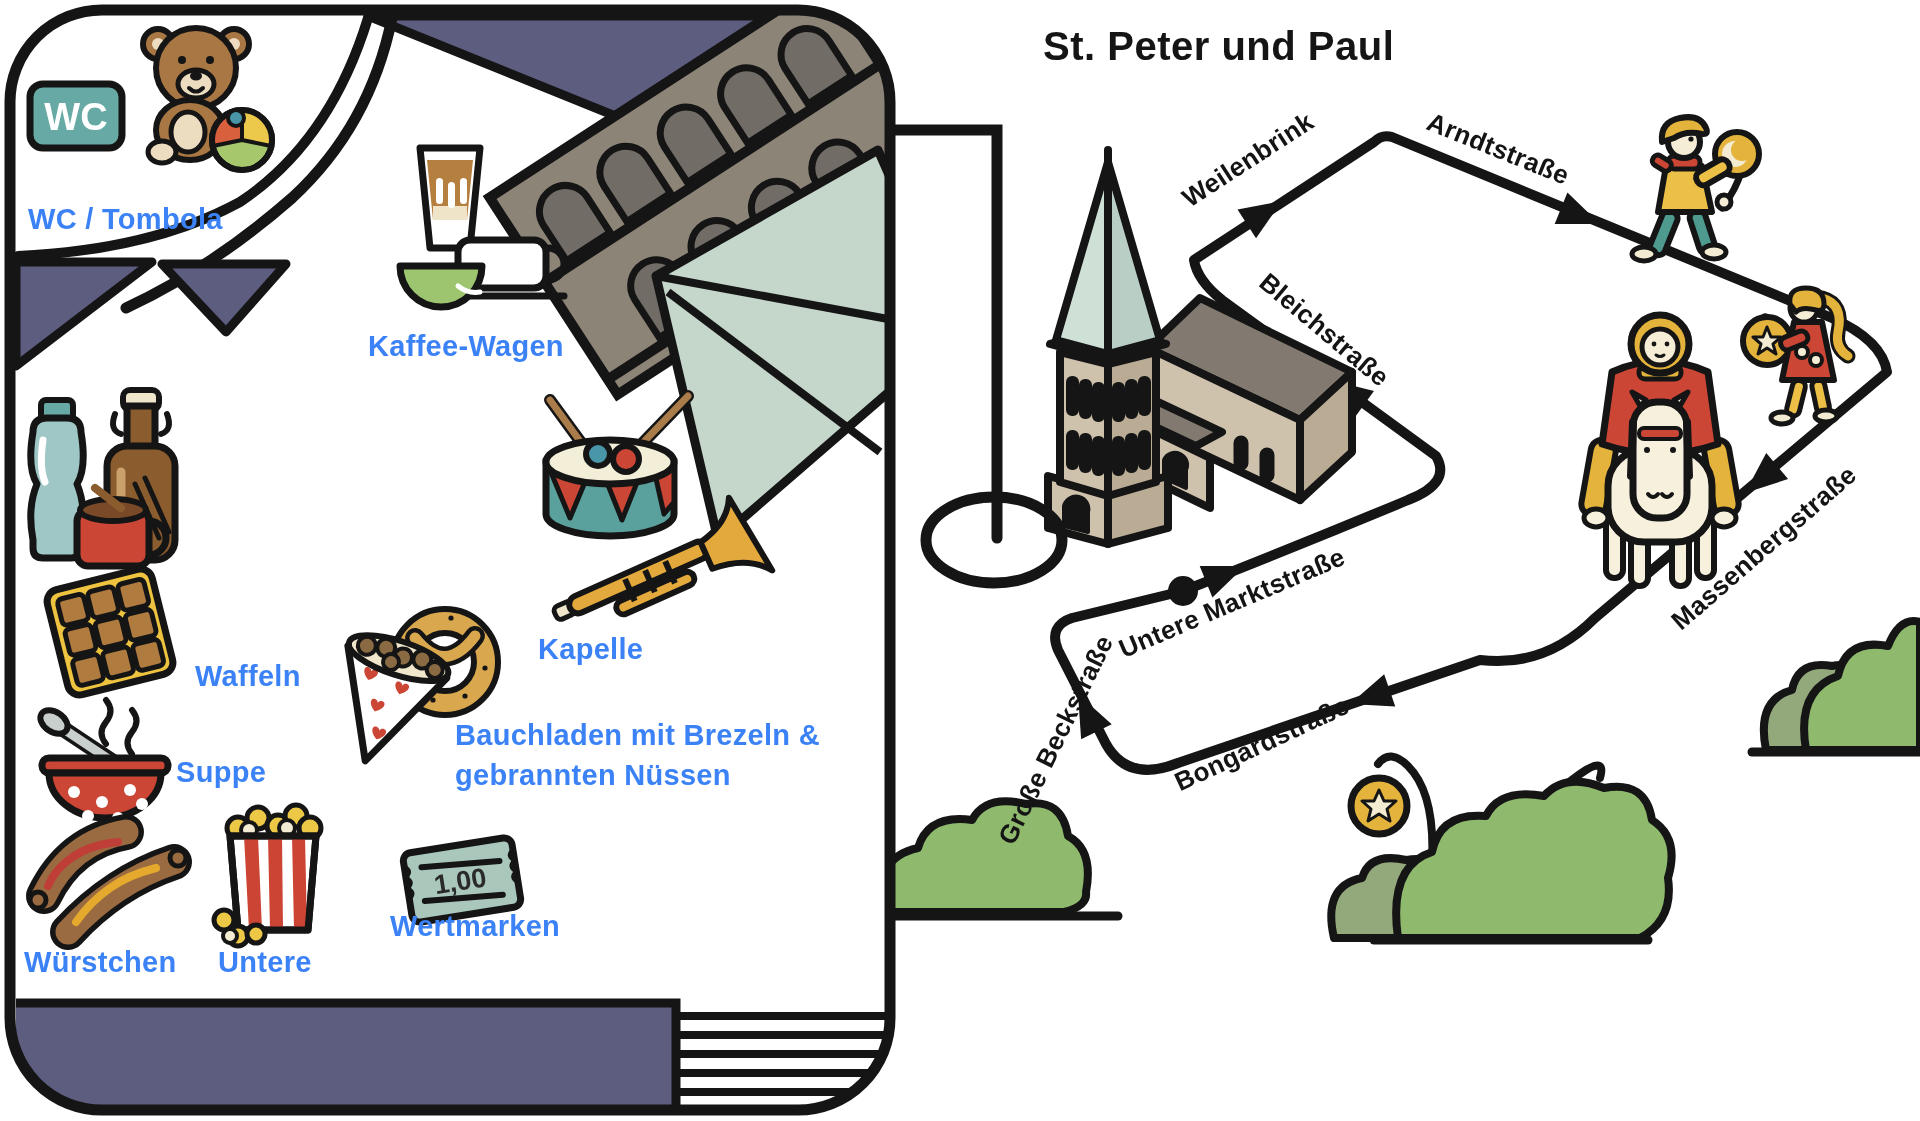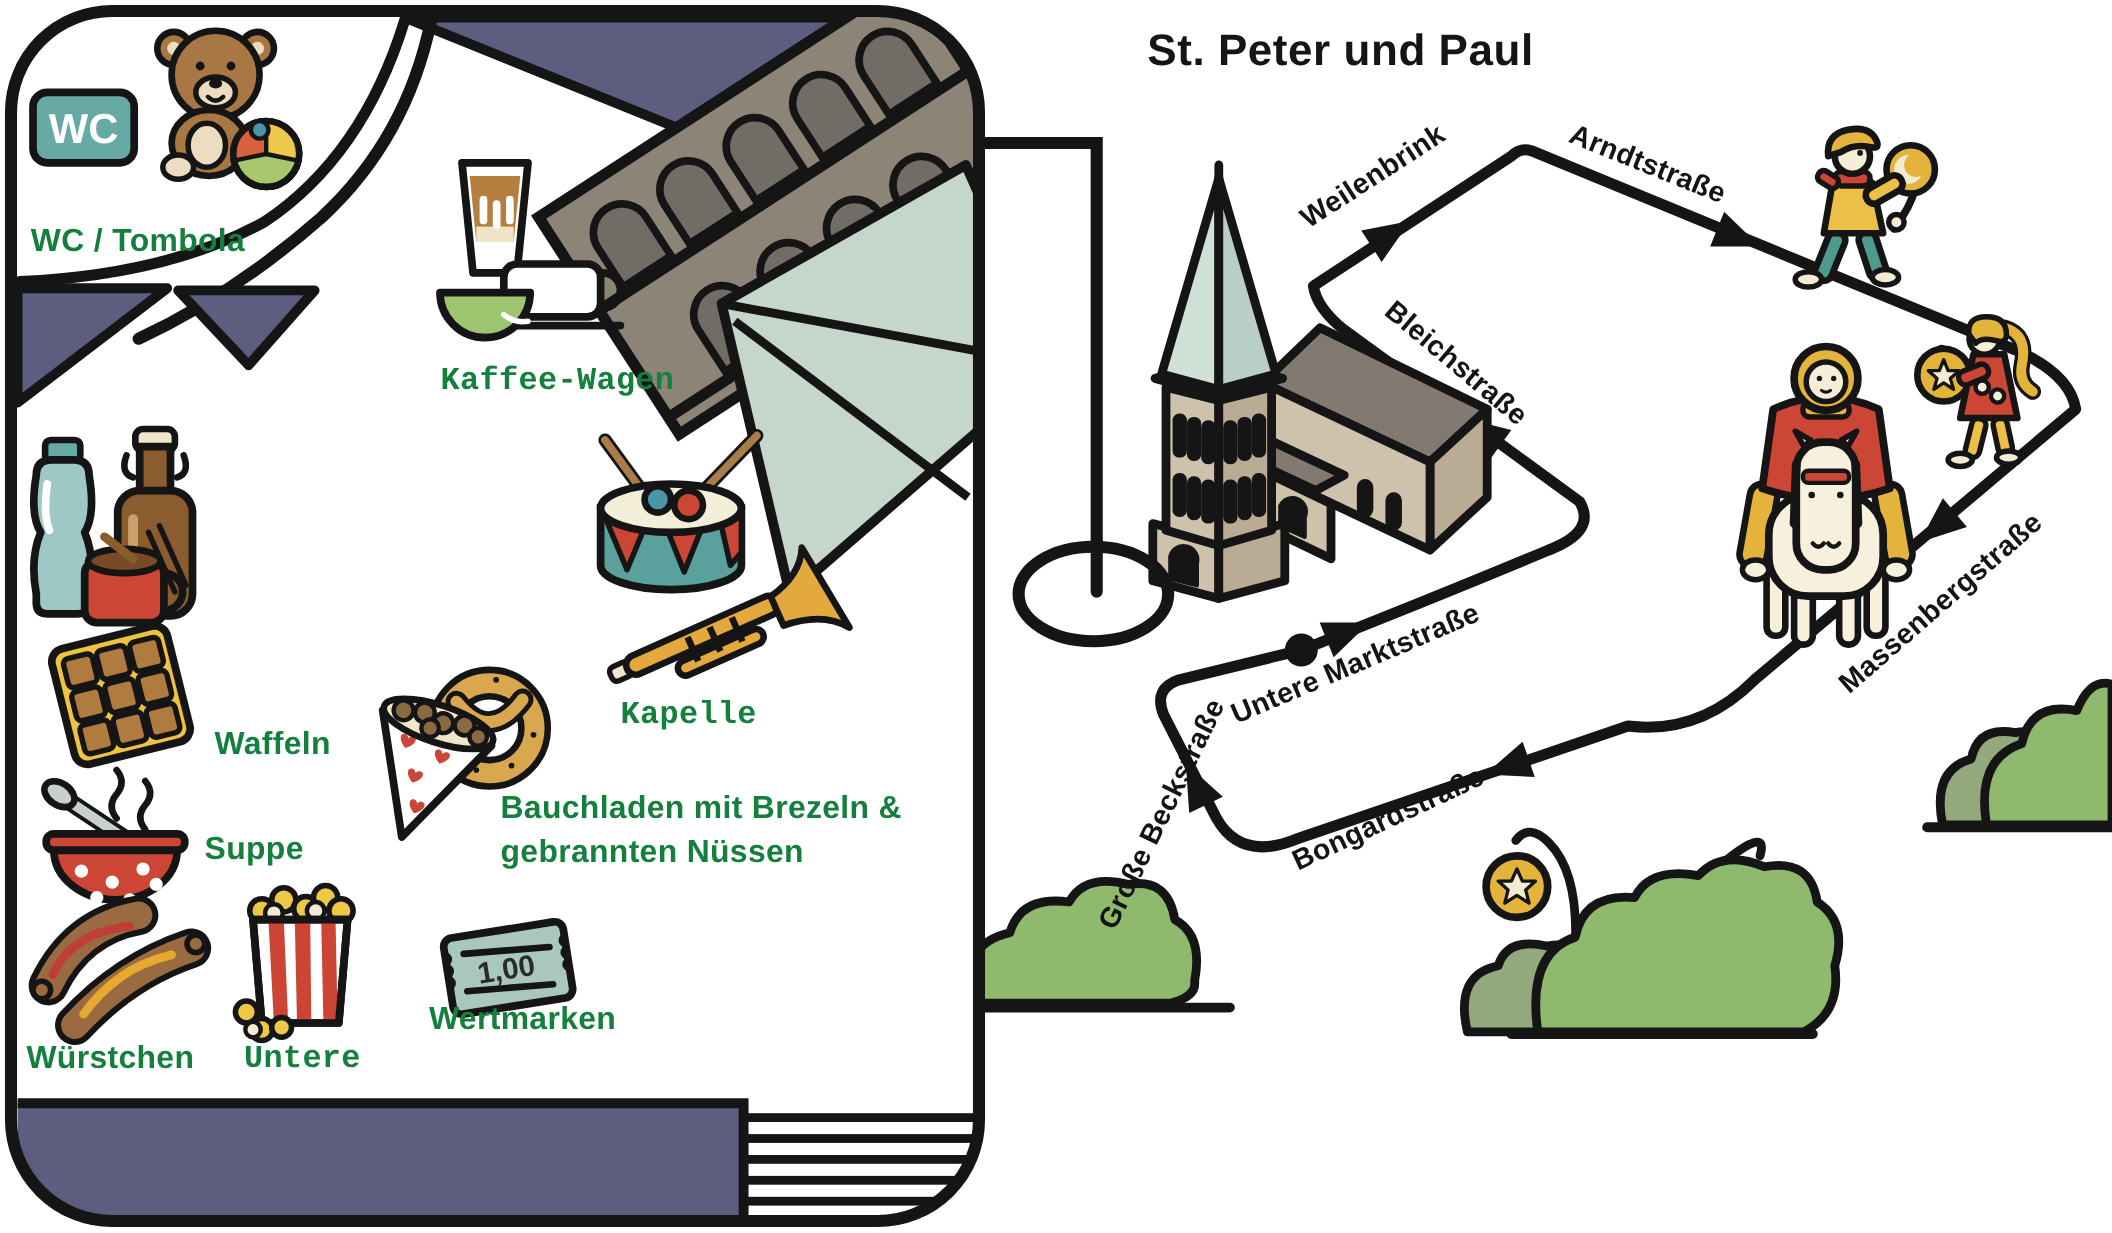--- a/index.html
+++ b/index.html
@@ -1,39 +1,39 @@
 <!DOCTYPE html>
 <html><head>
 <meta charset="utf-8">
 <style>
   html,body{margin:0;padding:0;background:#ffffff;}
   .stage{position:relative;width:1920px;height:1121px;background:#ffffff;overflow:hidden;
          font-family:"Liberation Sans",sans-serif;color:#151515;}
   .layer{position:absolute;left:0;top:0;width:1920px;height:1121px;}
   .txt{position:absolute;white-space:nowrap;}
   .title{font-size:40px;font-weight:600;letter-spacing:.5px;}
-  .legend-label{font-size:29px;font-weight:600;letter-spacing:.3px;color:#15803d;}
+  .legend-label{font-size:29px;font-weight:600;letter-spacing:.3px;color:#3b82f6;}
   .legend-label.two-line span{display:block;line-height:40px;}
-  .center{text-align:right;font-family:Liberation Mono, monospace;}
+  .center{text-align:left;}
   .street{font-size:26px;font-weight:600;letter-spacing:.3px;color:#141414;
           transform-origin:center;}
   
   #st-weilenbrink{left:1248px;top:160px;transform:translate(-50%,-50%) rotate(-33deg);}
   #st-arndt{left:1498px;top:149px;transform:translate(-50%,-50%) rotate(22deg);}
   #st-bleich{left:1324px;top:330px;transform:translate(-50%,-50%) rotate(40deg);}
   #st-untere{left:1232px;top:603px;transform:translate(-50%,-50%) rotate(-23deg);}
   #st-massenberg{left:1764px;top:548px;transform:translate(-50%,-50%) rotate(-41deg);}
   #st-bongard{left:1262px;top:744px;transform:translate(-50%,-50%) rotate(-25deg);}
   #st-grossebeck{left:1056px;top:740px;transform:translate(-50%,-50%) rotate(-64deg);}
   
   #lbl-0{left:28px;top:203px;}
   #lbl-1{left:368px;top:330px;width:245px;}
   #lbl-2{left:185px;top:477px;}
   #lbl-3{left:195px;top:626px;margin-top:34px;}
-  #lbl-4{left:186px;top:756px;}
+  #lbl-4{left:176px;top:756px;}
   #lbl-5{left:24px;top:946px;}
   #lbl-6{left:218px;top:946px;width:110px;}
   #lbl-7{left:390px;top:910px;}
   #lbl-8{left:538px;top:633px;width:150px;}
   #lbl-9{left:455px;top:715px;}
   #map-title{left:1043px;top:24px;}
 </style>
 </head>
 <body>
 

